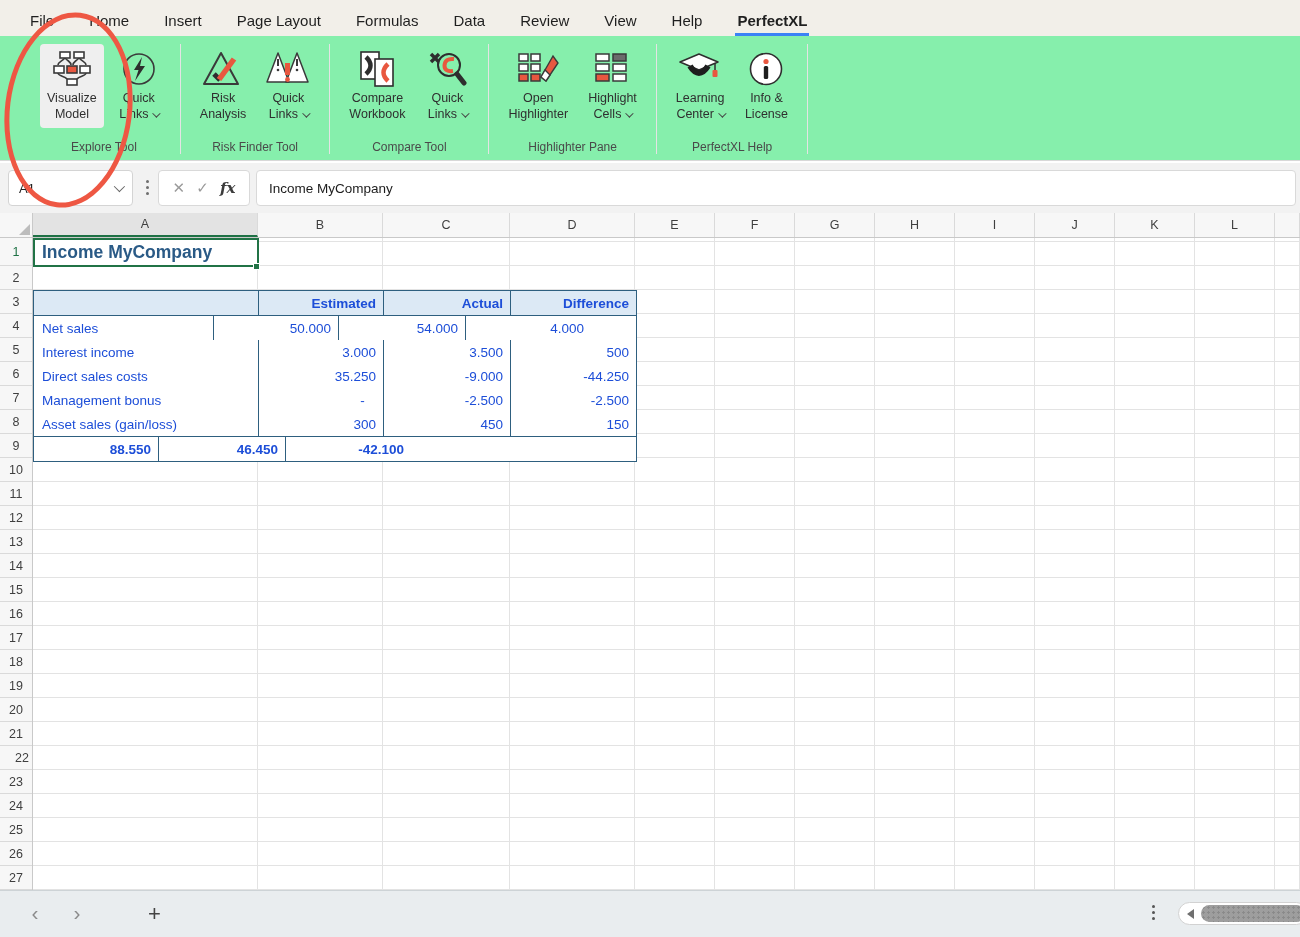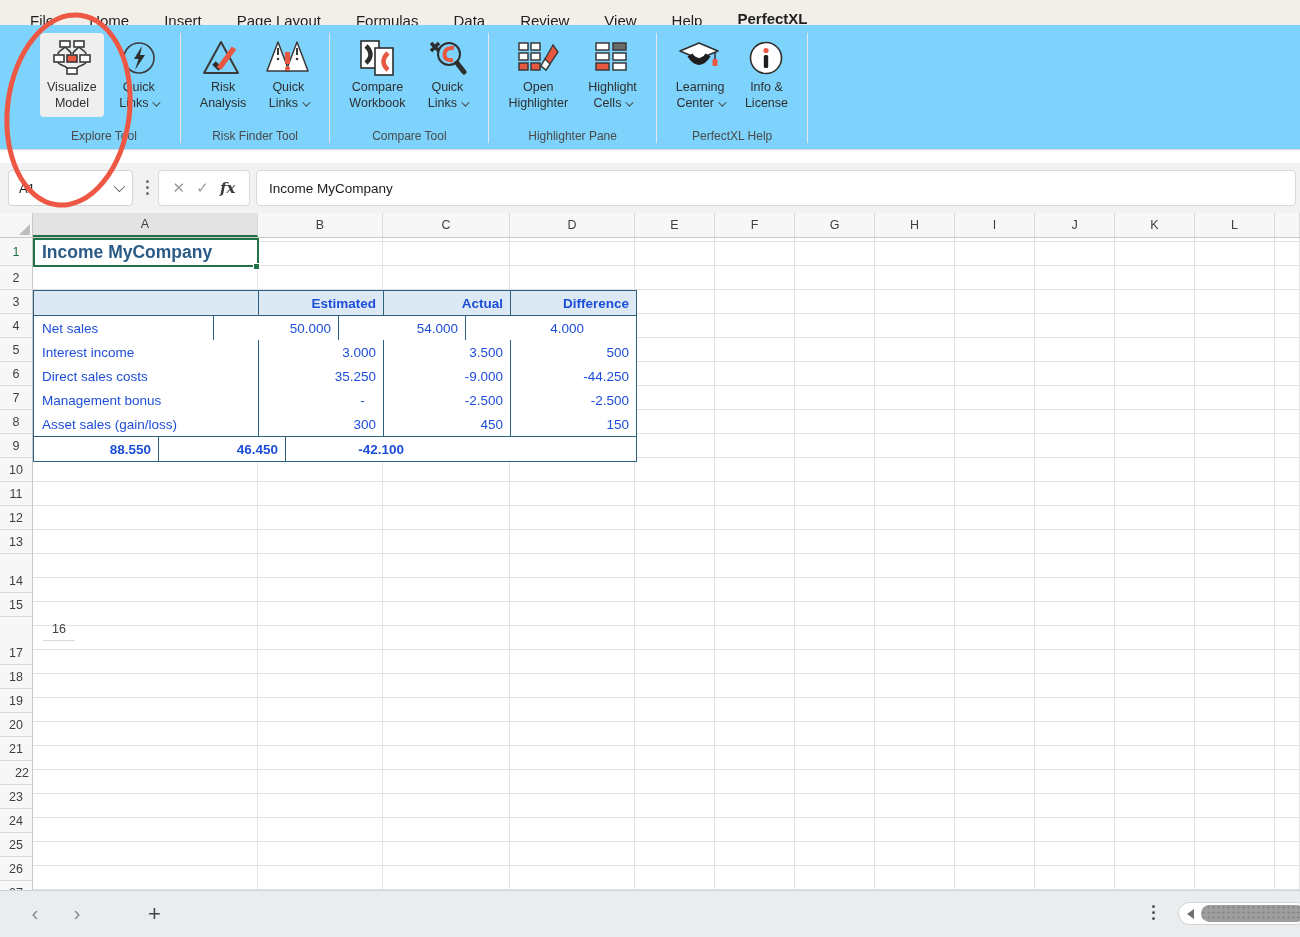--- a/index.html
+++ b/index.html
@@ -3,24 +3,24 @@
 <meta charset="utf-8">
 <style>
   * { box-sizing: border-box; margin: 0; padding: 0; }
   html,body { width:1300px; height:937px; overflow:hidden; }
   body { position:relative; font-family:"Liberation Sans", sans-serif; background:#fff; color:#222; }
 
   
   .topbar { position:absolute; left:0; top:0; width:1300px; height:38px; background:#F2EFE9;
             display:flex; align-items:center; padding-left:28px; gap:31px; }
   .menu-item { font-size:15px; color:#1f1f1f; padding:9px 2px 7px; cursor:default; }
-  .menu-item.active { font-weight:700; border-bottom:7px solid #3b82f6; padding-bottom:4px; }
-
-  
-  .ribbon { position:absolute; left:0; top:25px; width:1300px; height:125px; background:#7dd3fc;
+  .menu-item.active { font-weight:700; border-bottom:3px solid #3b82f6; padding-bottom:4px; }
+
+  
+  .ribbon { position:absolute; left:0; top:36px; width:1300px; height:125px; background:#86efac;
             border-bottom:1px solid #D8D8D8; display:flex; align-items:stretch; padding-left:30px; }
   .rgroup { display:flex; flex-direction:column; align-items:center; padding:0 10px; }
   .rbuttons { display:flex; flex:1; align-items:flex-start; gap:6px; padding-top:8px; }
   .rbtn { display:flex; flex-direction:column; align-items:center; padding:4px 7px 5px; border-radius:4px; min-width:58px; }
   .rbtn.pressed { background:#EFEFEF; }
   .rbtn .icon { height:42px; display:flex; align-items:center; justify-content:center; }
   .rbtn .lbl { font-size:12.5px; color:#2f2f2f; line-height:1.3; text-align:center; }
   .chev { width:6px; height:6px; border-right:1.4px solid #444; border-bottom:1.4px solid #444;
           display:inline-block; transform:rotate(45deg) translateY(-2px); margin-left:4px; }
   .glabel { font-size:12px; color:#4a4a4a; padding-bottom:6px; white-space:nowrap; }
@@ -372,23 +372,23 @@
       <div class="rownum" style="height: 24px;">4</div>
       <div class="rownum" style="height: 24px;">5</div>
       <div class="rownum" style="height: 24px;">6</div>
       <div class="rownum" style="height: 24px;">7</div>
       <div class="rownum" style="height: 24px;">8</div>
       <div class="rownum" style="height: 24px;">9</div>
       <div class="rownum" style="height: 24px;">10</div>
       <div class="rownum" style="height: 24px;">11</div>
       <div class="rownum" style="height: 24px;">12</div>
       <div class="rownum" style="height: 24px;">13</div>
-      <div class="rownum" style="height: 24px; margin-top: 15px;">14</div>
+      <div class="rownum" style="height: 24px;">14</div>
       <div class="rownum" style="height: 24px;">15</div>
-      <div class="rownum" style="height: 24px; margin-left: 43px;">16</div>
+      <div class="rownum" style="height: 24px;">16</div>
       <div class="rownum" style="height: 24px;">17</div>
       <div class="rownum" style="height: 24px;">18</div>
       <div class="rownum" style="height: 24px;">19</div>
       <div class="rownum" style="height: 24px;">20</div>
       <div class="rownum" style="height: 24px;">21</div>
       <div class="rownum" style="height: 24px; padding-left: 12px;">22</div>
       <div class="rownum" style="height: 24px;">23</div>
       <div class="rownum" style="height: 24px;">24</div>
       <div class="rownum" style="height: 24px;">25</div>
       <div class="rownum" style="height: 24px;">26</div>

